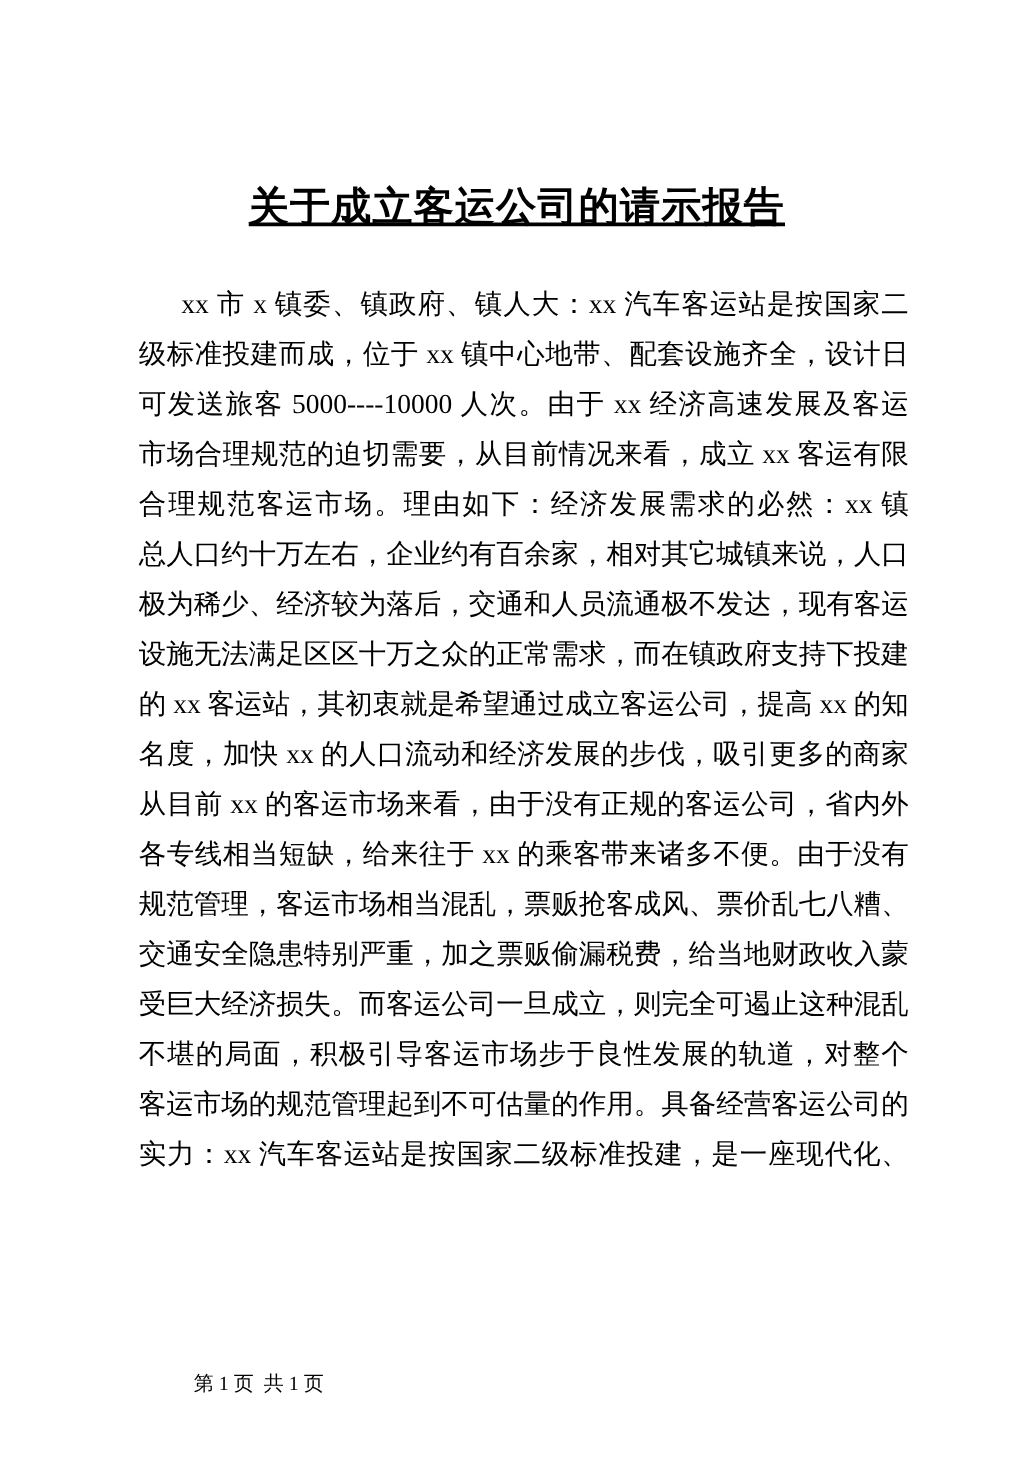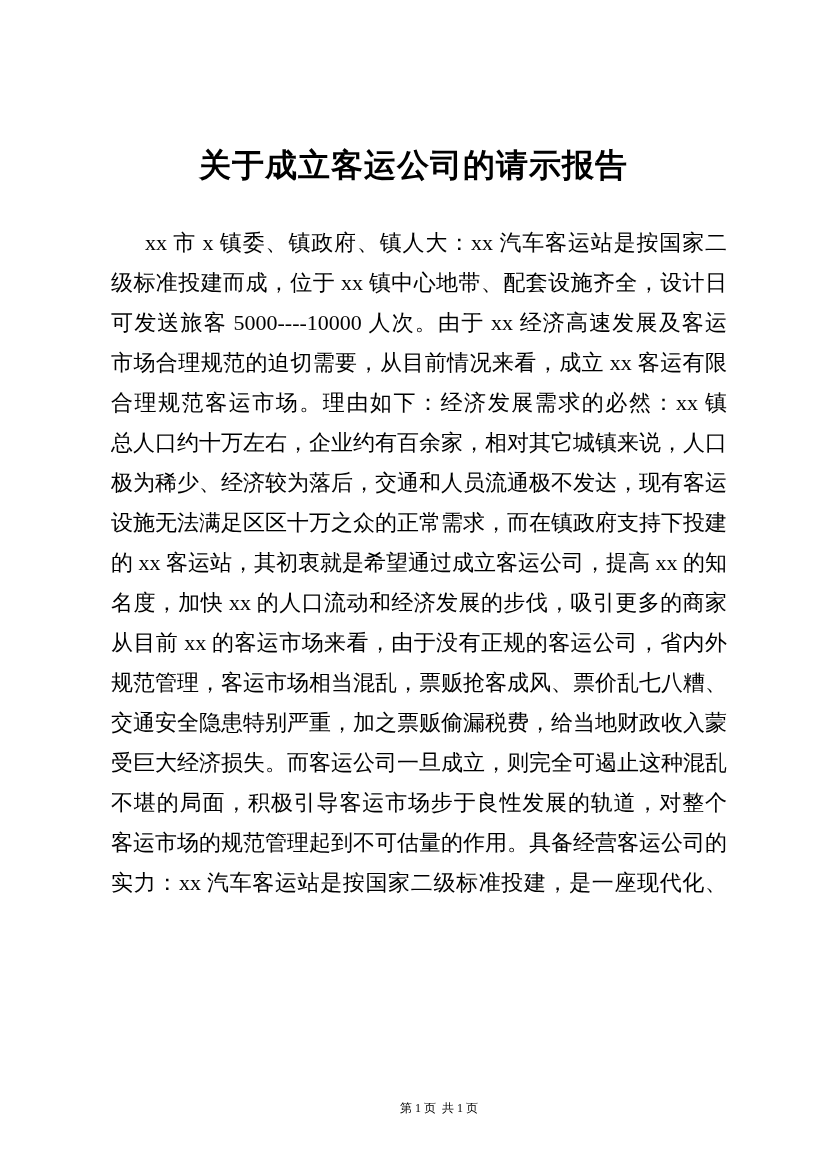--- a/index.html
+++ b/index.html
@@ -24,20 +24,21 @@
     position: absolute;
     top: 144px;
     left: 0;
     width: 827px;
     margin: 0;
     text-align: center;
     font-size: 32px;
     font-weight: bold;
     letter-spacing: 1px;
     line-height: 42px;
+    text-decoration: underline;
   }
   .doc-body {
     position: absolute;
     top: 196px;
     left: 111px;
     width: 616px;
     margin-top: 27px;
   }
   .doc-line {
     font-size: 22px;
@@ -52,22 +53,21 @@
   .doc-line:first-child {
     text-indent: 34px;
   }
   .page-footer {
     position: absolute;
     top: 1078px;
     left: 111px;
     width: 616px;
     box-sizing: border-box;
     padding-left: 28px;
-    text-align: center;
-    font-size: 12px;
+    font-size: 16px;
     line-height: 20px;
     white-space: pre;
   }
 </style>
 </head>
 <body>
 
 <div class="page">
 
   <h1 class="doc-title">关于成立客运公司的请示报告</h1>
@@ -78,20 +78,21 @@
       <div class="doc-line">级标准投建而成，位于 xx 镇中心地带、配套设施齐全，设计日</div>
       <div class="doc-line">可发送旅客 5000----10000 人次。由于 xx 经济高速发展及客运</div>
       <div class="doc-line">市场合理规范的迫切需要，从目前情况来看，成立 xx 客运有限</div>
       <div class="doc-line">合理规范客运市场。理由如下：经济发展需求的必然：xx 镇</div>
       <div class="doc-line">总人口约十万左右，企业约有百余家，相对其它城镇来说，人口</div>
       <div class="doc-line">极为稀少、经济较为落后，交通和人员流通极不发达，现有客运</div>
       <div class="doc-line">设施无法满足区区十万之众的正常需求，而在镇政府支持下投建</div>
       <div class="doc-line">的 xx 客运站，其初衷就是希望通过成立客运公司，提高 xx 的知</div>
       <div class="doc-line">名度，加快 xx 的人口流动和经济发展的步伐，吸引更多的商家</div>
       <div class="doc-line">从目前 xx 的客运市场来看，由于没有正规的客运公司，省内外</div>
+      <div class="doc-line">各专线相当短缺，给来往于 xx 的乘客带来诸多不便。由于没有</div>
       <div class="doc-line">规范管理，客运市场相当混乱，票贩抢客成风、票价乱七八糟、</div>
       <div class="doc-line">交通安全隐患特别严重，加之票贩偷漏税费，给当地财政收入蒙</div>
       <div class="doc-line">受巨大经济损失。而客运公司一旦成立，则完全可遏止这种混乱</div>
       <div class="doc-line">不堪的局面，积极引导客运市场步于良性发展的轨道，对整个 xx</div>
       <div class="doc-line">客运市场的规范管理起到不可估量的作用。具备经营客运公司的</div>
       <div class="doc-line">实力：xx 汽车客运站是按国家二级标准投建，是一座现代化、</div>
     </div>
 
   <div class="page-footer">
     <span>第 1 页  共 1 页</span>

